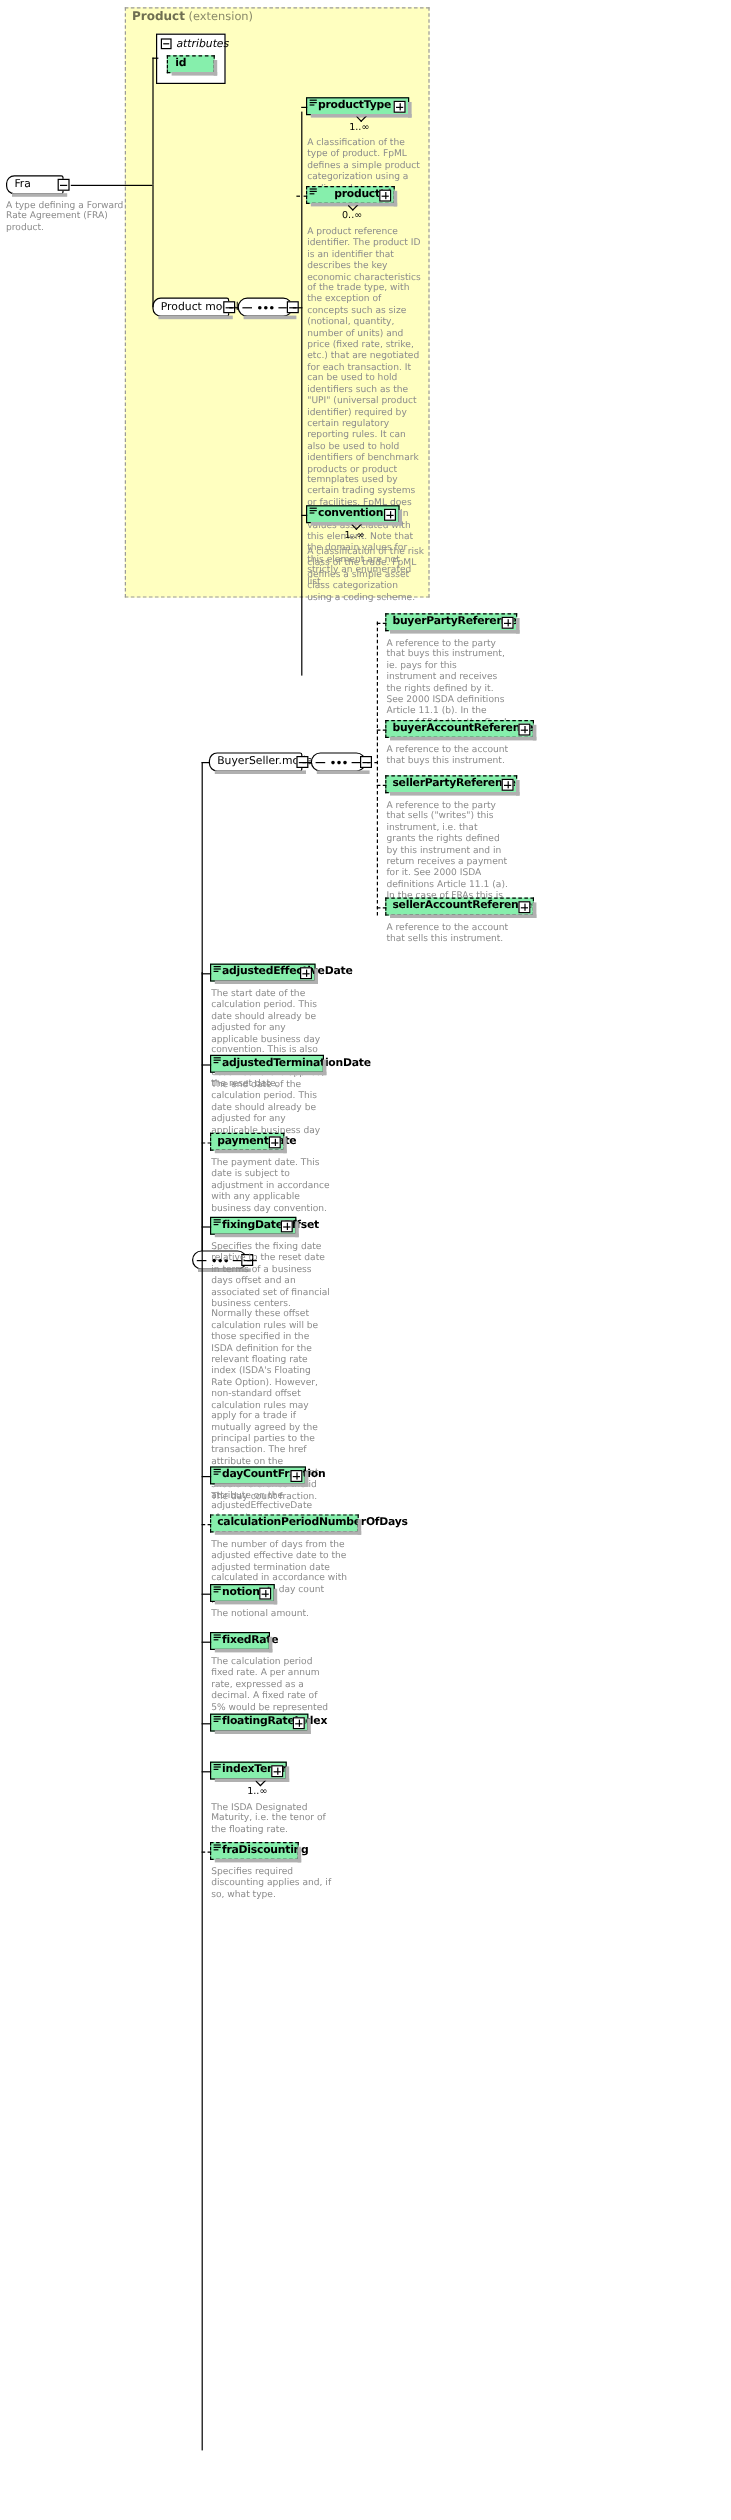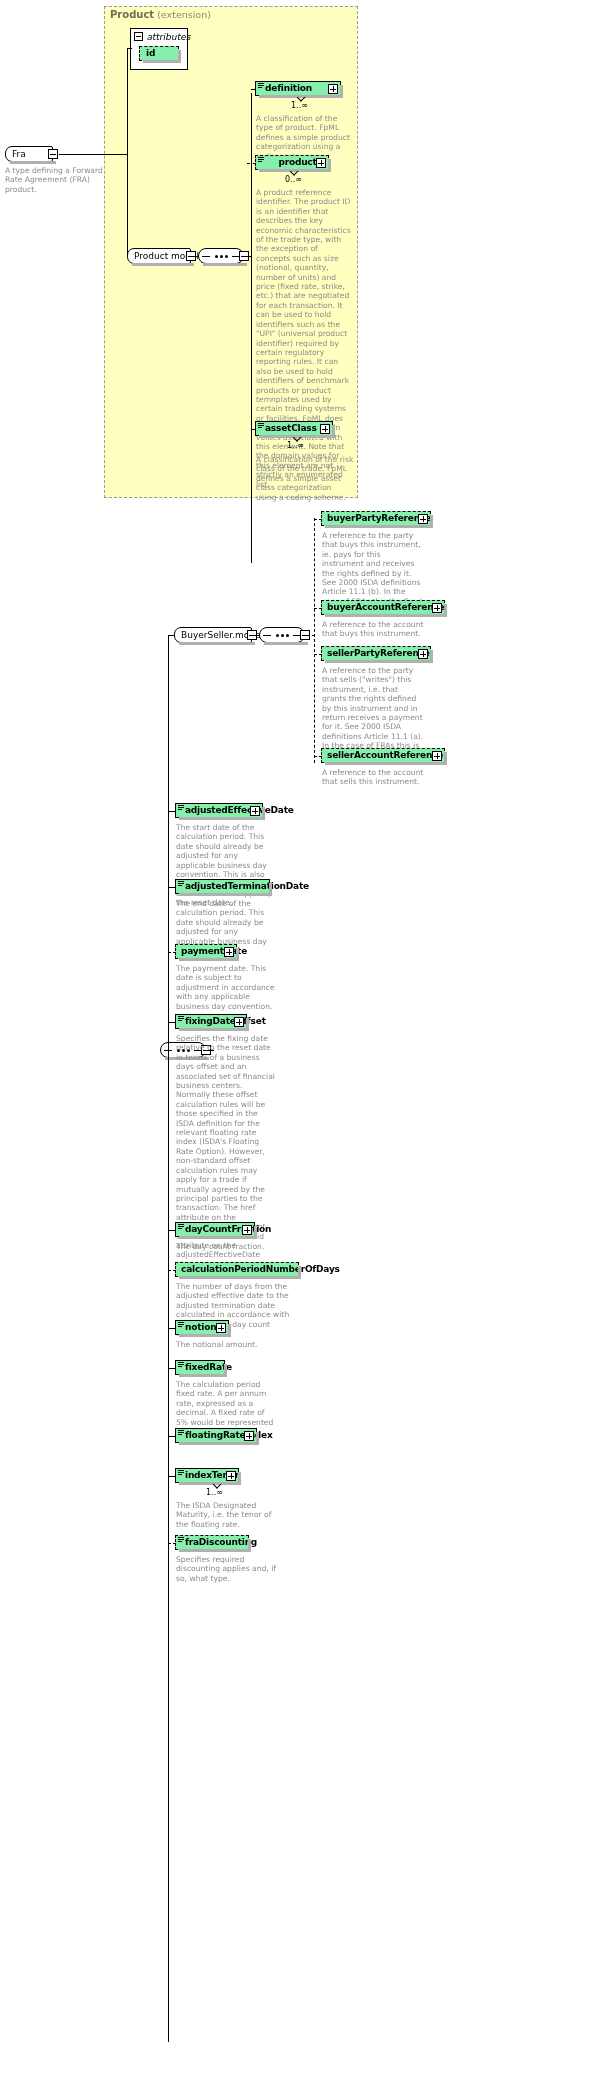--- a/index.html
+++ b/index.html
@@ -207,21 +207,21 @@
 
   <div class="ln v" style="left:127px;top:48px;height:106px;"></div>
   <div class="ln h" style="left:127px;top:48px;width:5px;"></div>
 
   <div class="node solid shadow" style="left:255px;top:81px;width:86px;">
     <span class="doclines">
         <i></i>
         <i></i>
         <i></i>
       </span>
-    <span class="lbl">definition</span>
+    <span class="lbl">productType</span>
     <span class="tog plus"></span>
   </div>
   <div class="ln h" style="left:251px;top:89px;width:5px;"></div>
   <div class="arw" style="left:297px;top:97px;"></div>
   <div class="card" style="left:291px;top:101px;">1..∞</div>
   <div class="anno" style="left:256px;top:114px;width:98px;">A classification of the type of product. FpML defines a simple product categorization using a coding scheme.</div>
 
   <div class="node dashed shadow" style="left:255px;top:155px;width:74px;justify-content:flex-end;">
     <span class="doclines">
         <i></i>
@@ -235,21 +235,21 @@
   <div class="arw" style="left:290px;top:171px;"></div>
   <div class="card" style="left:285px;top:175px;">0..∞</div>
   <div class="anno" style="left:256px;top:188px;width:98px;">A product reference identifier. The product ID is an identifier that describes the key economic characteristics of the trade type, with the exception of concepts such as size (notional, quantity, number of units) and price (fixed rate, strike, etc.) that are negotiated for each transaction. It can be used to hold identifiers such as the "UPI" (universal product identifier) required by certain regulatory reporting rules. It can also be used to hold identifiers of benchmark products or product temnplates used by certain trading systems or facilities. FpML does not define the domain values associated with this element. Note that the domain values for this element are not strictly an enumerated list.</div>
 
   <div class="node solid shadow" style="left:255px;top:421px;width:78px;">
     <span class="doclines">
         <i></i>
         <i></i>
         <i></i>
       </span>
-    <span class="lbl">assetClass</span>
+    <span class="lbl">convention</span>
     <span class="tog plus"></span>
   </div>
   <div class="ln h" style="left:251px;top:429px;width:5px;"></div>
   <div class="arw" style="left:293px;top:437px;"></div>
   <div class="card" style="left:287px;top:441px;">1..∞</div>
   <div class="anno" style="left:256px;top:455px;width:98px;">A classification of the risk class of the trade. FpML defines a simple asset class categorization using a coding scheme.</div>
 
   <div class="capsule shadow" style="left:174px;top:627px;width:78px;">
     <span class="lbl">BuyerSeller.model</span>
     <span class="tog2"></span>

